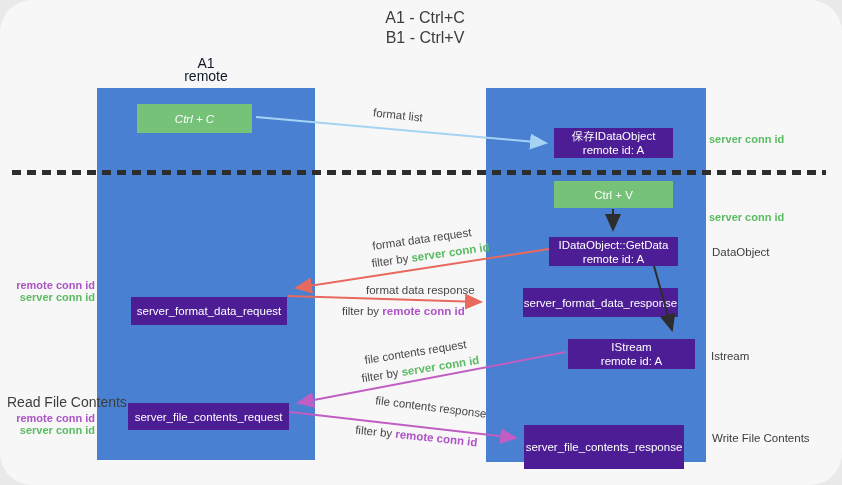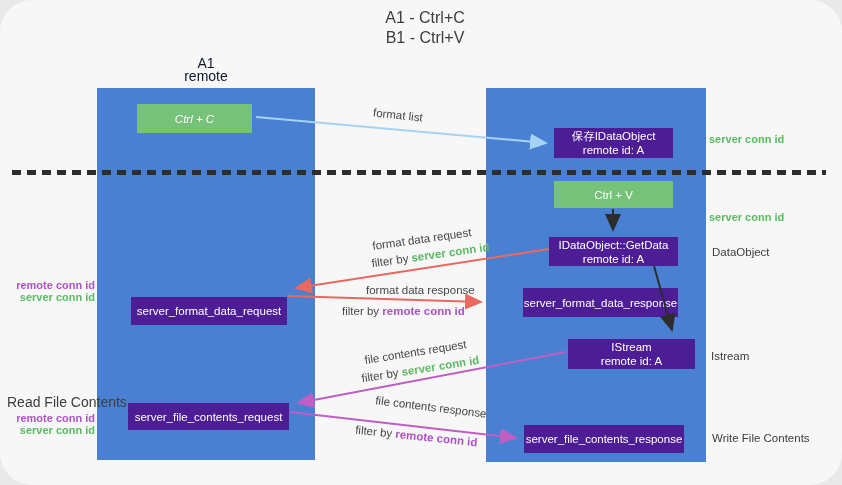--- a/index.html
+++ b/index.html
@@ -58,21 +58,21 @@
   .node.green  { background: #75c278; }
   .node.orange { background: #4c1d95; }
   .n-ctrl-c   { left: 137px; top: 104px; width: 115px; height: 29px; font-style: italic; }
   .n-save     { left: 554px; top: 128px; width: 119px; height: 30px; }
   .n-ctrl-v   { left: 554px; top: 181px; width: 119px; height: 27px; }
   .n-getdata  { left: 549px; top: 237px; width: 129px; height: 29px; }
   .n-fmt-req  { left: 131px; top: 276px; width: 156px; height: 28px; margin-top: 21px; }
   .n-fmt-res  { left: 489px; top: 288px; width: 155px; height: 29px; margin-left: 34px; }
   .n-istream  { left: 568px; top: 339px; width: 127px; height: 30px; }
   .n-file-req { left: 128px; top: 392px; width: 161px; height: 27px; margin-top: 11px; }
-  .n-file-res { left: 524px; top: 425px; width: 160px; height: 28px; text-align: center; }
+  .n-file-res { left: 524px; top: 425px; width: 160px; height: 44px; text-align: center; }
 
   .side-label {
     position: absolute;
     font-size: 11px;
     color: #3d3d3d;
     white-space: nowrap;
   }
   .green-txt  { color: #5abb62; font-weight: bold; }
   .purple-txt { color: #ae53c6; font-weight: bold; }
   .left-stack {

